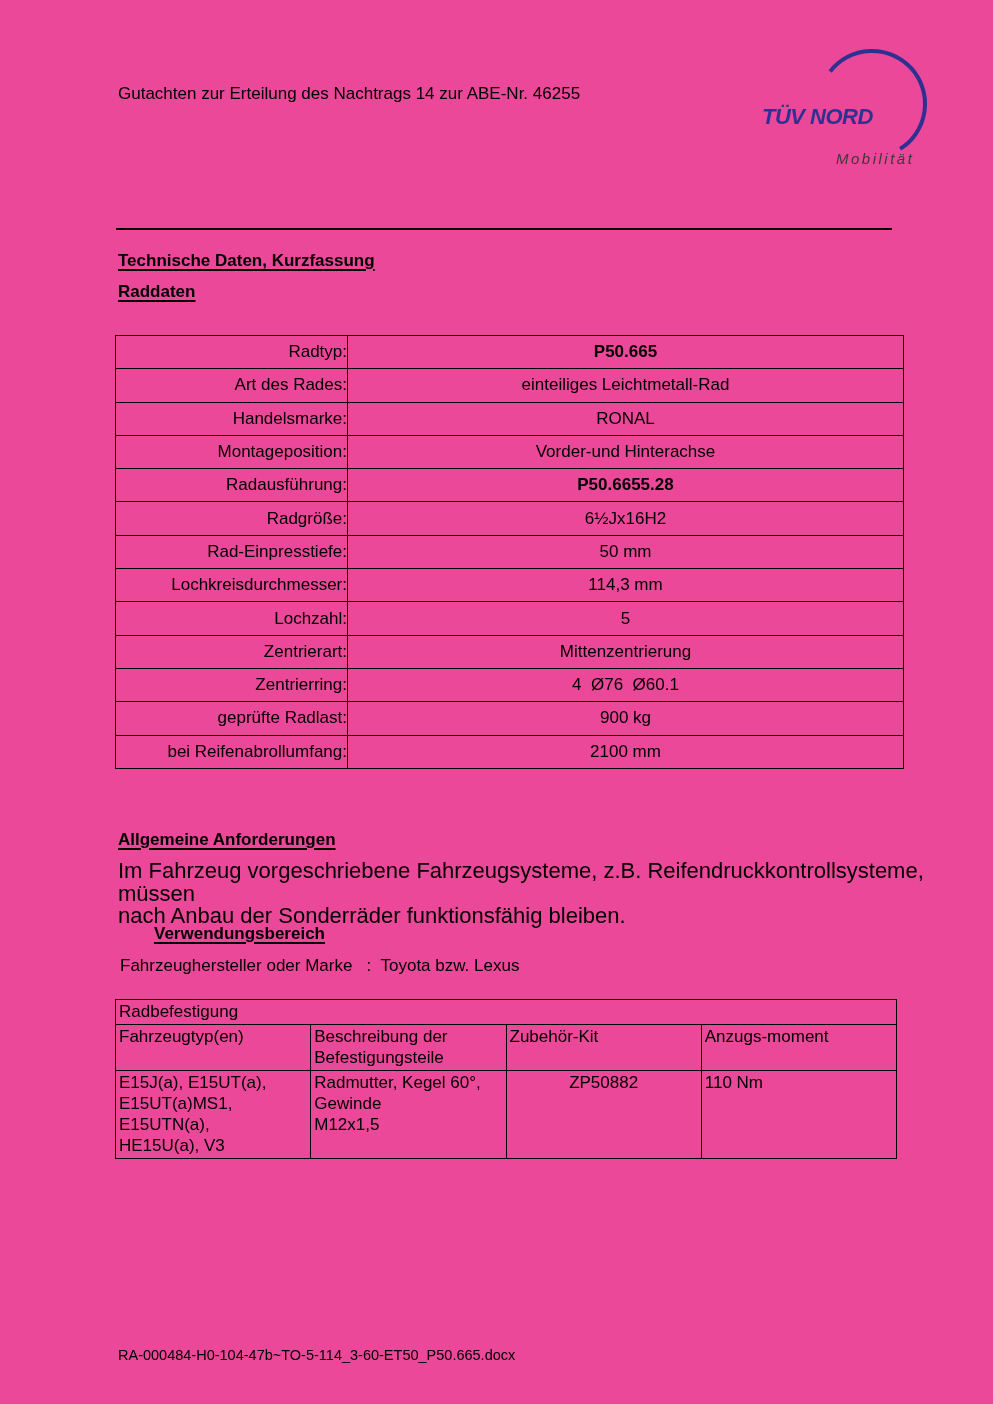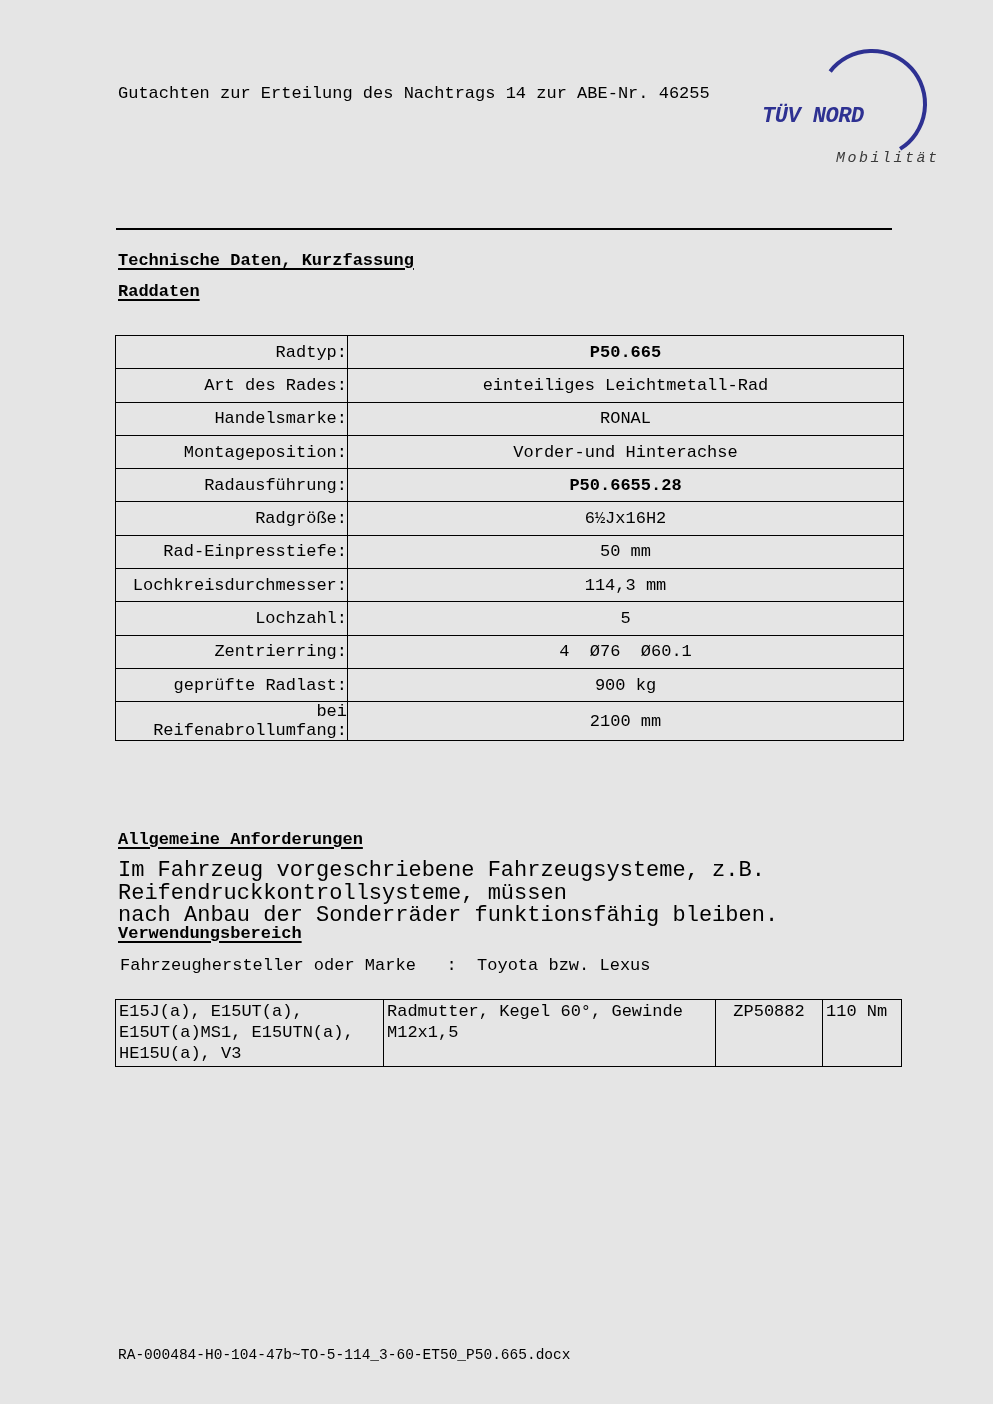--- a/index.html
+++ b/index.html
@@ -1,17 +1,17 @@
 <!DOCTYPE html>
 <html><head>
 <meta charset="utf-8">
 <style>
   html,body{margin:0;padding:0;background:#fff;}
   body{font-family:"Liberation Sans","DejaVu Sans",sans-serif;color:#000;}
-  .page{position:relative;width:993px;height:1404px;background:#e5e5e5;overflow:hidden;font-family:Liberation Mono, monospace;}
+  .page{position:relative;width:993px;height:1404px;background:#ec4899;overflow:hidden;}
 
   
   .hdr{position:absolute;left:118px;top:83px;font-size:17px;line-height:21.2px;}
   .hdr-title{white-space:nowrap;}
   .hdr-grid{display:grid;grid-template-columns:229px auto;}
   .hdr-grid span{white-space:nowrap;}
 
   
   .logo-arc{position:absolute;left:804px;top:46px;}
   .logo-brand{position:absolute;left:762px;top:104px;font-size:22px;font-weight:bold;
@@ -19,21 +19,21 @@
   .logo-tagline{position:absolute;left:836px;top:150px;font-size:15px;font-style:italic;
     color:#3a3a3a;letter-spacing:2.5px;white-space:nowrap;}
 
   .rule{position:absolute;left:116px;top:228px;width:776px;height:2px;background:#000;}
 
   .h1{position:absolute;left:118px;font-size:17px;font-weight:bold;
       text-decoration:underline;text-decoration-thickness:2px;text-underline-offset:3px;white-space:nowrap;}
   .h-tech{top:251px;}
   .h-rad{top:282px;}
   .h-allg{top:830px;}
-  .h-verw{top:924px;}
+  .h-verw{top:924px;margin-left:36px;}
 
   .para{position:absolute;left:118px;top:860px;font-size:22px;line-height:22.5px;}
   .hersteller{position:absolute;left:120px;top:956px;font-size:17px;white-space:pre;}
 
   
   table{border-collapse:collapse;table-layout:fixed;}
   td{border:1.5px solid #000;font-size:17px;padding:0;overflow:hidden;}
 
   .rt{position:absolute;left:115px;top:335px;width:782px;}
   .rt td{height:32.3px;vertical-align:middle;}
@@ -107,20 +107,24 @@
         </tr>
     <tr>
           <td class="lbl">Lochkreisdurchmesser:</td>
           <td class="val">114,3 mm</td>
         </tr>
     <tr>
           <td class="lbl">Lochzahl:</td>
           <td class="val">5</td>
         </tr>
     <tr>
+          <td class="lbl">Zentrierart:</td>
+          <td class="val">Mittenzentrierung</td>
+        </tr>
+    <tr>
           <td class="lbl">Zentrierring:</td>
           <td class="val">4  Ø76  Ø60.1</td>
         </tr>
     <tr>
           <td class="lbl">geprüfte Radlast:</td>
           <td class="val">900 kg</td>
         </tr>
     <tr>
           <td class="lbl">bei Reifenabrollumfang:</td>
           <td class="val">2100 mm</td>
@@ -132,20 +136,29 @@
   <div class="para">
     <div>Im Fahrzeug vorgeschriebene Fahrzeugsysteme, z.B. Reifendruckkontrollsysteme, müssen</div>
     <div>nach Anbau der Sonderräder funktionsfähig bleiben.</div>
   </div>
 
   <div class="h1 h-verw">Verwendungsbereich</div>
   <div class="hersteller">Fahrzeughersteller oder Marke   :  Toyota bzw. Lexus</div>
 
   <table class="bt">
     <tbody>
+        <tr class="cap">
+      <td colspan="4">Radbefestigung</td>
+    </tr>
+    <tr class="hrow">
+      <td class="c1">Fahrzeugtyp(en)</td>
+      <td class="c2">Beschreibung der Befestigungsteile</td>
+      <td class="c3">Zubehör-Kit</td>
+      <td class="c4">Anzugs-moment</td>
+    </tr>
     <tr class="r1">
       <td class="c1">
         <div>E15J(a), E15UT(a),</div>
         <div>E15UT(a)MS1, E15UTN(a),</div>
         <div>HE15U(a), V3</div>
       </td>
       <td class="c2">
         <div>Radmutter, Kegel 60°, Gewinde</div>
         <div>M12x1,5</div>
       </td>

